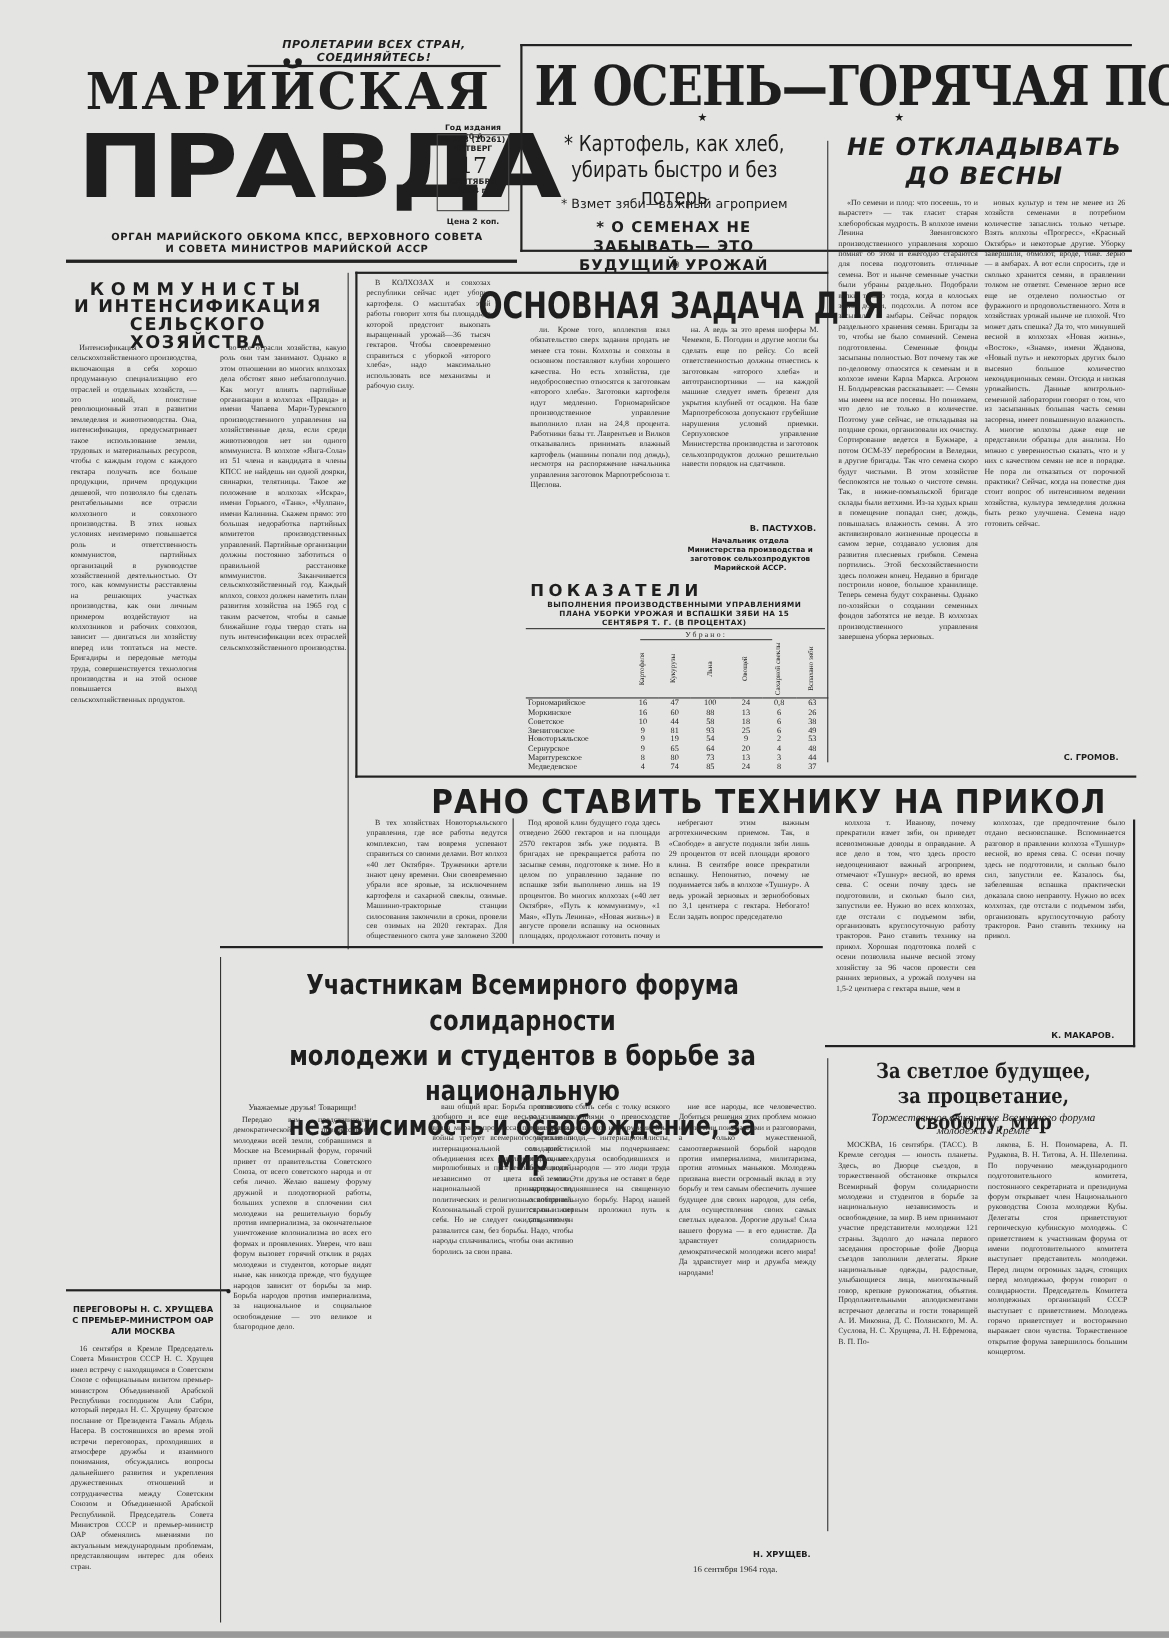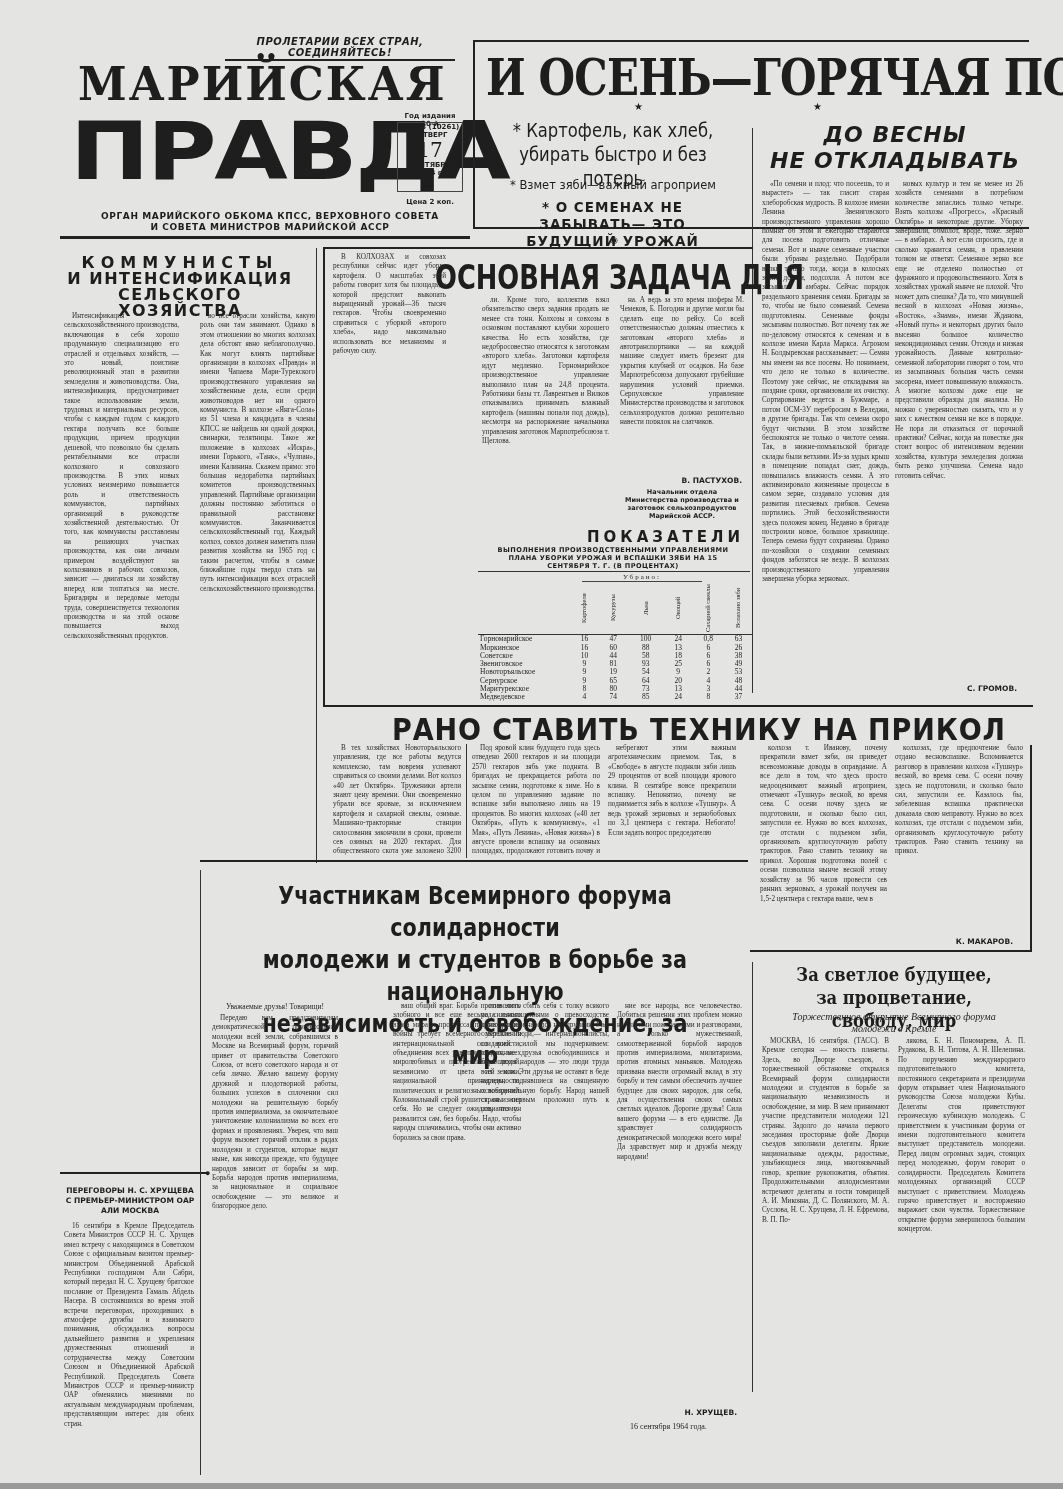--- a/index.html
+++ b/index.html
@@ -49,22 +49,22 @@
 <div class="abs" style="left:486px;top:48px;font-family:'DejaVu Serif',serif;font-weight:bold;font-size:50px;letter-spacing:-1px;transform:scaleX(0.84);transform-origin:left top;white-space:nowrap;">И ОСЕНЬ—ГОРЯЧАЯ ПОРА</div>
 <div class="abs" style="left:634px;top:101px;font-size:10px;">★</div>
 <div class="abs" style="left:813px;top:101px;font-size:10px;">★</div>
 <div class="abs sub" style="left:478px;top:118px;width:270px;font-family:'DejaVu Sans',sans-serif;font-size:20px;line-height:24px;transform:scaleX(0.82);transform-origin:center top;">* Картофель, как хлеб, убирать быстро и без потерь</div>
 <div class="abs sub" style="left:478px;top:178px;width:270px;font-size:11.5px;">* Взмет зяби—важный агроприем</div>
 <div class="abs sub" style="left:500px;top:199px;width:225px;font-weight:bold;font-size:13.5px;line-height:17px;letter-spacing:1px;">* О СЕМЕНАХ НЕ ЗАБЫВАТЬ— ЭТО БУДУЩИЙ УРОЖАЙ</div>
 <div class="abs" style="left:610px;top:235px;font-size:9px;">◉</div>
 
 <div class="vrule" style="left:752px;top:128px;height:565px;"></div>
 <div class="abs" style="left:760px;top:122px;width:270px;text-align:center;font-family:'DejaVu Sans',sans-serif;font-style:italic;font-weight:bold;font-size:22px;line-height:26px;letter-spacing:1px;">
+  <div>НЕ ОТКЛАДЫВАТЬ</div>
   <div>ДО ВЕСНЫ</div>
-  <div>НЕ ОТКЛАДЫВАТЬ</div>
 </div>
 <div class="col" style="left:762px;top:180px;width:127px;height:510px;">
     <p>«По семени и плод: что посеешь, то и вырастет» — так гласит старая хлеборобская мудрость. В колхозе имени Ленина Звениговского производственного управления хорошо помнят об этом и ежегодно стараются для посева подготовить отличные семена. Вот и нынче семенные участки были убраны раздельно. Подобрали валки только тогда, когда в колосьях зерна дошли, подсохли. А потом все засыпали в амбары. Сейчас порядок раздельного хранения семян. Бригады за то, чтобы не было сомнений. Семена подготовлены. Семенные фонды засыпаны полностью. Вот почему так же по-деловому относятся к семенам и в колхозе имени Карла Маркса. Агроном Н. Болдыревская рассказывает: — Семян мы имеем на все посевы. Но понимаем, что дело не только в количестве. Поэтому уже сейчас, не откладывая на поздние сроки, организовали их очистку. Сортирование ведется в Бужмаре, а потом ОСМ-3У перебросим в Веледжи, в другие бригады. Так что семена скоро будут чистыми. В этом хозяйстве беспокоятся не только о чистоте семян. Так, в нижне-помъяльской бригаде склады были ветхими. Из-за худых крыш в помещение попадал снег, дождь, повышалась влажность семян. А это активизировало жизненные процессы в самом зерне, создавало условия для развития плесневых грибков. Семена портились. Этой бесхозяйственности здесь положен конец. Недавно в бригаде построили новое, большое хранилище. Теперь семена будут сохранены. Однако по-хозяйски о создании семенных фондов заботятся не везде. В колхозах производственного управления завершена уборка зерновых.</p>
   </div>
 <div class="col" style="left:895px;top:180px;width:128px;height:488px;">
     <p>новых культур и тем не менее из 26 хозяйств семенами в потребном количестве запаслись только четыре. Взять колхозы «Прогресс», «Красный Октябрь» и некоторые другие. Уборку завершили, обмолот, вроде, тоже. Зерно — в амбарах. А вот если спросить, где и сколько хранится семян, в правлении толком не ответят. Семенное зерно все еще не отделено полностью от фуражного и продовольственного. Хотя в хозяйствах урожай нынче не плохой. Что может дать спешка? Да то, что минувшей весной в колхозах «Новая жизнь», «Восток», «Знамя», имени Жданова, «Новый путь» и некоторых других было высеяно большое количество некондиционных семян. Отсюда и низкая урожайность. Данные контрольно-семенной лаборатории говорят о том, что из засыпанных большая часть семян засорена, имеет повышенную влажность. А многие колхозы даже еще не представили образцы для анализа. Но можно с уверенностью сказать, что и у них с качеством семян не все в порядке. Не пора ли отказаться от порочной практики? Сейчас, когда на повестке дня стоит вопрос об интенсивном ведении хозяйства, культура земледелия должна быть резко улучшена. Семена надо готовить сейчас.</p>
   </div>
 <div class="abs sig" style="left:895px;top:684px;width:122px;">С. ГРОМОВ.</div>
 
 <div class="abs" style="left:60px;top:255px;width:240px;text-align:center;font-family:'DejaVu Sans',sans-serif;font-weight:bold;font-size:16px;line-height:16px;">
@@ -89,21 +89,21 @@
   </div>
 <div class="col" style="left:482px;top:296px;width:127px;height:175px;">
     <p>ли. Кроме того, коллектив взял обязательство сверх задания продать не менее ста тонн. Колхозы и совхозы в основном поставляют клубни хорошего качества. Но есть хозяйства, где недобросовестно относятся к заготовкам «второго хлеба». Заготовки картофеля идут медленно. Горномарийское производственное управление выполнило план на 24,8 процента. Работники базы тт. Лаврентьев и Вилков отказывались принимать влажный картофель (машины попали под дождь), несмотря на распоряжение начальника управления заготовок Марпотребсоюза т. Щеглова.</p>
   </div>
 <div class="col" style="left:620px;top:296px;width:124px;height:128px;">
     <p>на. А ведь за это время шоферы М. Чемеков, Б. Погодин и другие могли бы сделать еще по рейсу. Со всей ответственностью должны отнестись к заготовкам «второго хлеба» и автотранспортники — на каждой машине следует иметь брезент для укрытия клубней от осадков. На базе Марпотребсоюза допускают грубейшие нарушения условий приемки. Серпуховское управление Министерства производства и заготовок сельхозпродуктов должно решительно навести порядок на сдатчиков.</p>
   </div>
 <div class="abs sig" style="left:618px;top:476px;width:124px;">В. ПАСТУХОВ.</div>
 <div class="abs" style="left:620px;top:488px;width:124px;text-align:center;font-family:'DejaVu Sans',sans-serif;font-weight:bold;font-size:6.5px;line-height:8px;">Начальник отдела Министерства производства и заготовок сельхозпродуктов Марийской АССР.</div>
 
-<div class="abs" style="left:482px;top:528px;width:262px;text-align:right;font-family:'DejaVu Sans',sans-serif;font-weight:bold;font-size:15px;letter-spacing:4px;">ПОКАЗАТЕЛИ</div>
+<div class="abs" style="left:482px;top:528px;width:262px;text-align:left;font-family:'DejaVu Sans',sans-serif;font-weight:bold;font-size:15px;letter-spacing:4px;">ПОКАЗАТЕЛИ</div>
 <div class="abs" style="left:488px;top:546px;width:250px;text-align:center;font-family:'DejaVu Sans',sans-serif;font-weight:bold;font-size:6.6px;line-height:8px;letter-spacing:0.4px;">ВЫПОЛНЕНИЯ ПРОИЗВОДСТВЕННЫМИ УПРАВЛЕНИЯМИ ПЛАНА УБОРКИ УРОЖАЯ И ВСПАШКИ ЗЯБИ НА 15 СЕНТЯБРЯ Т. Г. (В ПРОЦЕНТАХ)</div>
 <div class="abs" style="left:478px;top:571px;width:272px;height:1px;background:#333;"></div>
 <div class="abs" style="left:582px;top:573px;width:120px;text-align:center;font-size:7px;letter-spacing:2px;border-bottom:1px solid #444;">Убрано:</div>
 <div class="abs" style="left:478px;top:584px;width:275px;">
   <table class="stats">
     <tbody>
         <tr style="border-bottom:1px solid #333;">
       <td class="name"></td>
       <td><span class="vhead">Картофеля</span></td>
       <td><span class="vhead">Кукурузы</span></td>

